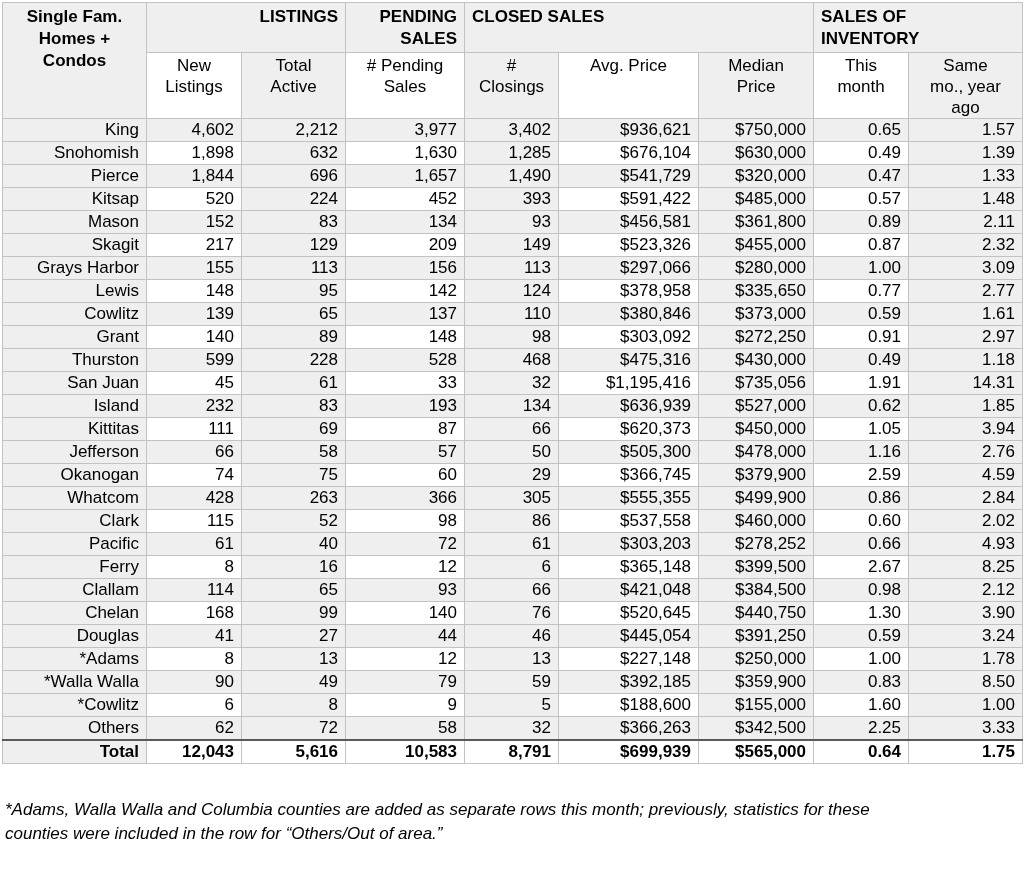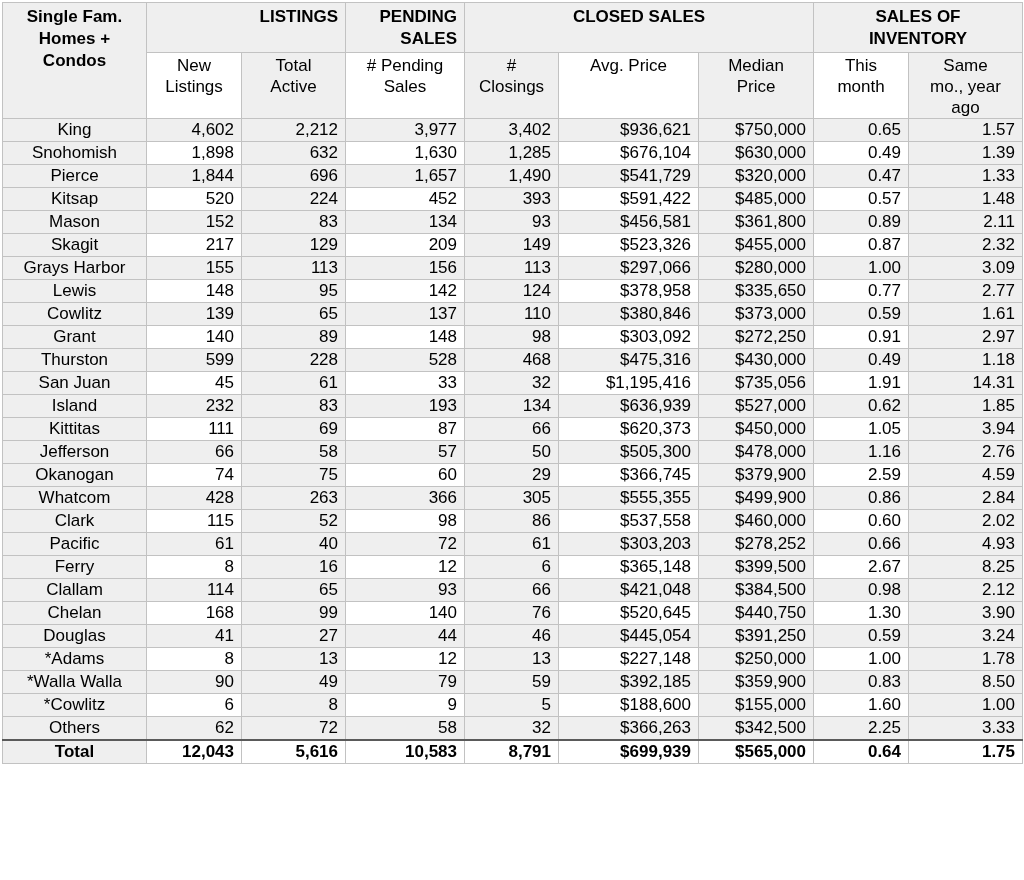--- a/index.html
+++ b/index.html
@@ -44,27 +44,27 @@
     padding-top: 2px;
     line-height: 21px;
   }
   th.corner {
     text-align: center;
     vertical-align: top;
     padding-top: 3px;
     line-height: 23px;
   }
   .g-right { text-align: right; }
-  .g-center { text-align: center; }
+  .g-center { text-align: left; }
   
   tbody td {
     height: 23px;
     line-height: 22px;
   }
-  td.county { text-align: center; }
+  td.county { text-align: right; }
   td.num { text-align: right; }
   tr.total-row td {
     font-weight: bold;
     border-top: 2px solid #5a5a5a;
   }
   .footnote {
     margin: 34px 4px 0 3px;
     font-size: 17px;
     font-style: italic;
     line-height: 24px;
@@ -423,13 +423,15 @@
           <td class="num">10,583</td>
           <td class="num">8,791</td>
           <td class="num">$699,939</td>
           <td class="num">$565,000</td>
           <td class="num">0.64</td>
           <td class="num">1.75</td>
         </tr>
       </tbody>
   </table>
 
+  <div class="footnote">*Adams, Walla Walla and Columbia counties are added as separate rows this month; previously, statistics for these
+counties were included in the row for “Others/Out of area.”</div>
 </div>
 
 </body></html>

